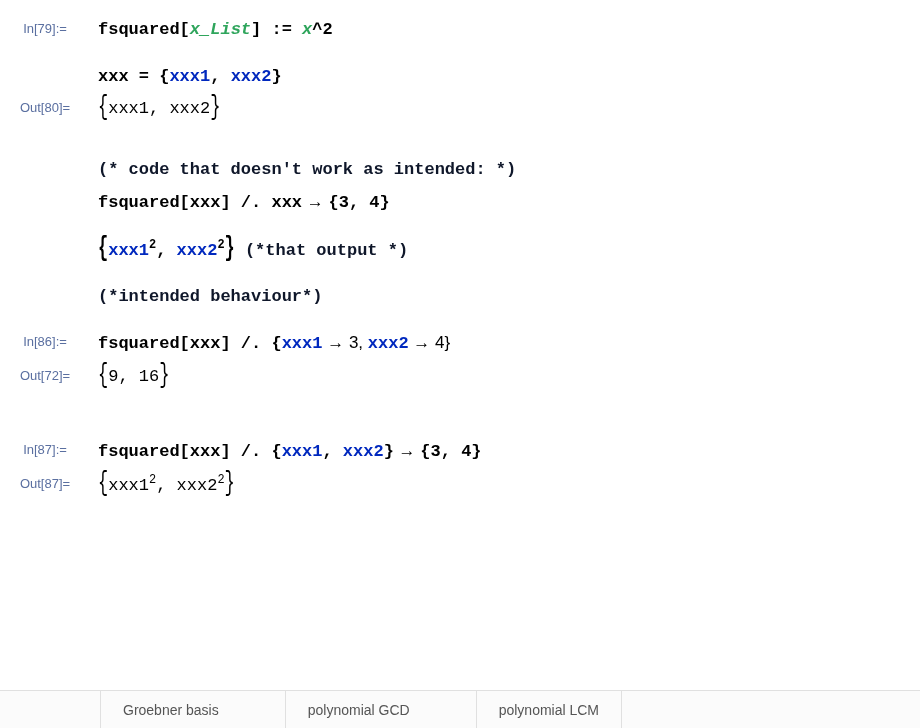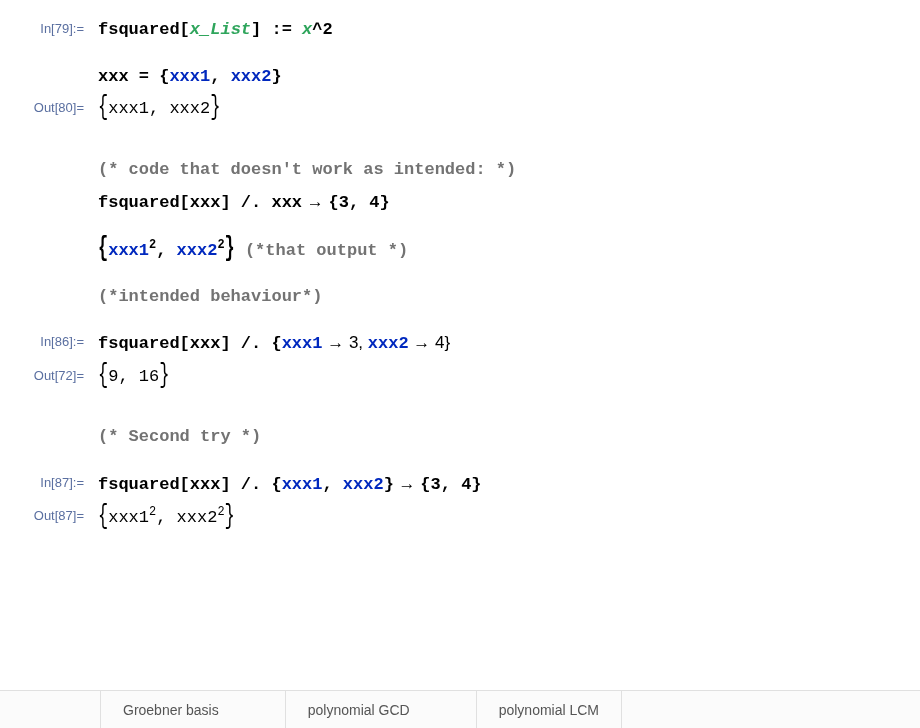--- a/index.html
+++ b/index.html
@@ -16,42 +16,42 @@
     padding: 16px 0 0 0;
   }
   .cell {
     display: flex;
     align-items: flex-start;
     margin-bottom: 6px;
     padding-left: 6px;
   }
   .label {
     width: 92px;
-    text-align: right;
+    text-align: center;
     padding-right: 14px;
     color: #5A6FA0;
     font-family: Helvetica, Arial, sans-serif;
     font-size: 13px;
     padding-top: 5px;
     flex-shrink: 0;
   }
   .content {
     flex: 1;
     font-weight: bold;
     line-height: 1.5;
     padding-top: 1px;
   }
   .output .content {
     font-weight: normal;
   }
   .out-brace { display: inline-block; transform: scaleY(1.6) translateY(-1px); transform-origin: center; }
   .sym-blue { color: #0028BE; }
   .sym-green { color: #2FA55C; font-style: italic; }
   .black { color: #000; }
-  .comment { color: #737373; font-weight: bold; }
+  .comment { color: #0f172a; font-weight: bold; }
   .spacer-lg { height: 28px; }
   .spacer-md { height: 14px; }
   .arrow { font-family: "Helvetica Neue", Arial, sans-serif; font-weight: normal; }
   .sup { font-size: 0.7em; vertical-align: super; }
   .bottom-bar {
     position: absolute;
     bottom: 0;
     left: 0;
     right: 0;
     height: 38px;
@@ -143,24 +143,20 @@
 
   <div class="cell output">
     <div class="label">Out[72]=</div>
     <div class="content">
       <span class="out-brace">{</span><span>9, 16</span><span class="out-brace">}</span>
     </div>
   </div>
 
   <div class="spacer-lg"></div>
 
-  <div class="cell">
-    <div class="label"></div>
-    <div class="content"><span class="comment">(*  Second try *)</span></div>
-  </div>
 
   <div class="spacer-md"></div>
 
   <div class="cell">
     <div class="label">In[87]:=</div>
     <div class="content">
       <span class="black">fsquared[xxx] /. {</span><span class="sym-blue">xxx1</span><span class="black">, </span><span class="sym-blue">xxx2</span><span class="black">}</span><span class="black arrow"> → </span><span class="black">{3, 4}</span>
     </div>
   </div>
 

